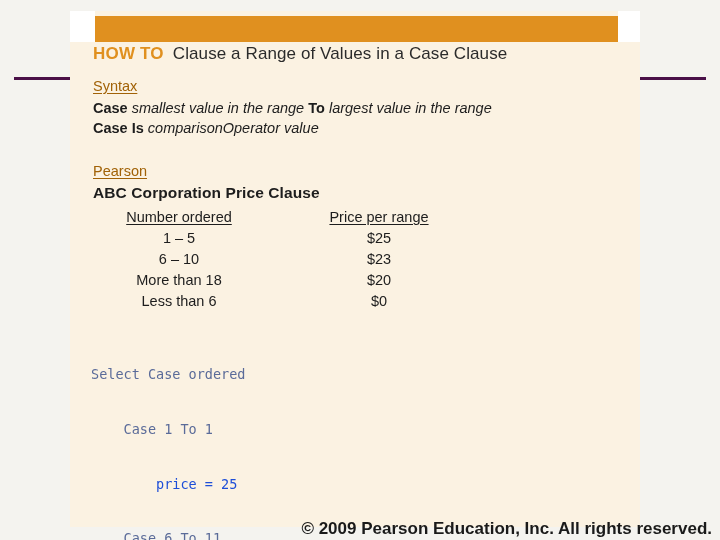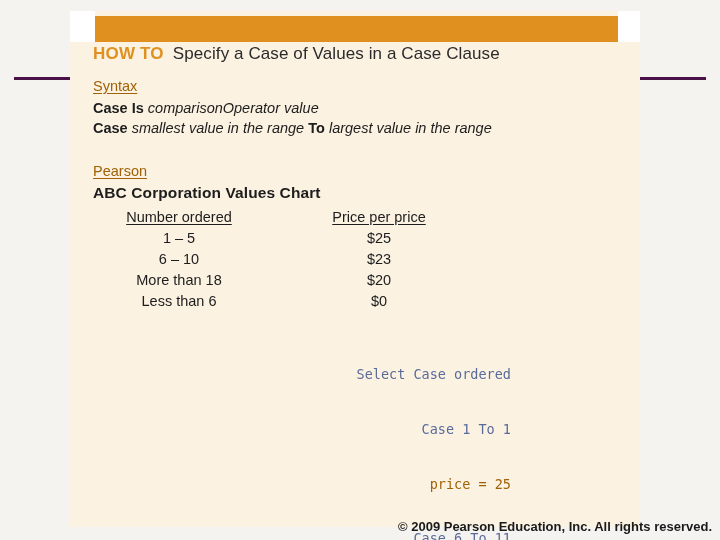--- a/index.html
+++ b/index.html
@@ -139,70 +139,70 @@
   #code-block {
     position:absolute;
     left:21px; top:318px;
     width:420px;
     font-family:"DejaVu Sans Mono", monospace;
     font-size:13.5px;
     line-height:18.2px;
     color:#5a6b99;
     white-space:pre;
   }
-  #code-block .ln { display:block;text-align:right; }
-  #code-block .val { color:#a16207; }
+  #code-block .ln { display:block; }
+  #code-block .val { color:#1d4ed8; }
 
   
   #footer {
     position:absolute;
     left:0; top:519px;
     width:720px;
     padding-right:8px;
     text-align:right;
-    font-size:13px;
+    font-size:17px;
     font-weight:bold;
     color:#1a1a1a;
   }
 </style>
 </head>
 <body>
 
 <div id="stage">
 
   <div class="rule" id="rule-left"></div>
   <div class="rule" id="rule-right"></div>
 
   <div id="panel">
 
     <div id="panel-notch"></div>
     <div id="orange-bar"></div>
     <div id="orange-bar-tail"></div>
 
     <div id="title-row">
       <span id="howto-label">HOW TO</span>
-      <span id="title-text">Specify a Case of Values in a Case Clause</span>
+      <span id="title-text">Clause a Range of Values in a Case Clause</span>
     </div>
 
     <div class="section-label" id="syntax-label">Syntax</div>
 
     <div id="syntax-lines">
+      <div><span class="kw">Case</span> <span class="ph">smallest value in the range</span> <span class="kw">To</span> <span class="ph">largest value in the range</span></div>
       <div><span class="kw">Case Is</span> <span class="ph">comparisonOperator value</span></div>
-      <div><span class="kw">Case</span> <span class="ph">smallest value in the range</span> <span class="kw">To</span> <span class="ph">largest value in the range</span></div>
     </div>
 
     <div class="section-label" id="example-label">Pearson</div>
 
-    <div id="chart-title">ABC Corporation Values Chart</div>
+    <div id="chart-title">ABC Corporation Price Clause</div>
 
     <table id="price-table">
       <thead>
         <tr>
           <th class="col-a">Number ordered</th>
-          <th>Price per price</th>
+          <th>Price per range</th>
         </tr>
       </thead>
       <tbody>
         <tr>
           <td class="col-a">1 – 5</td>
           <td>$25</td>
         </tr>
         <tr>
           <td class="col-a">6 – 10</td>
           <td>$23</td>

